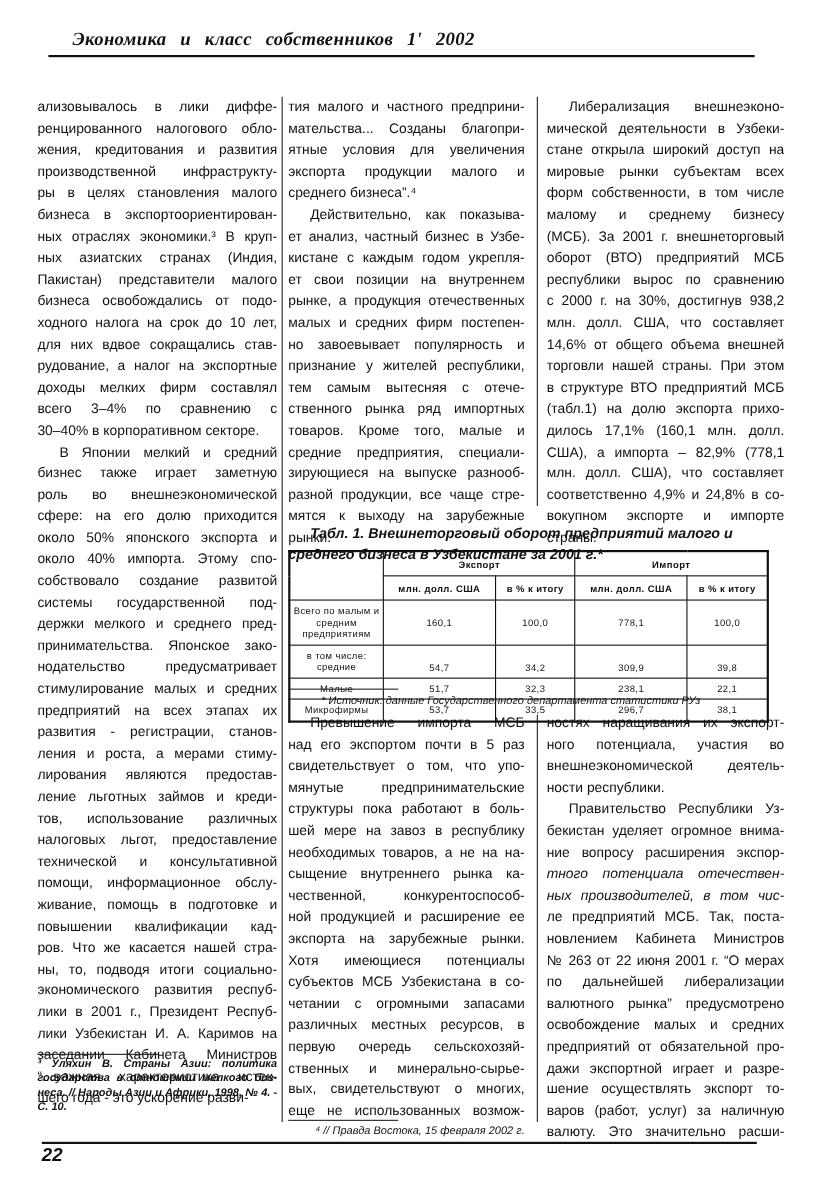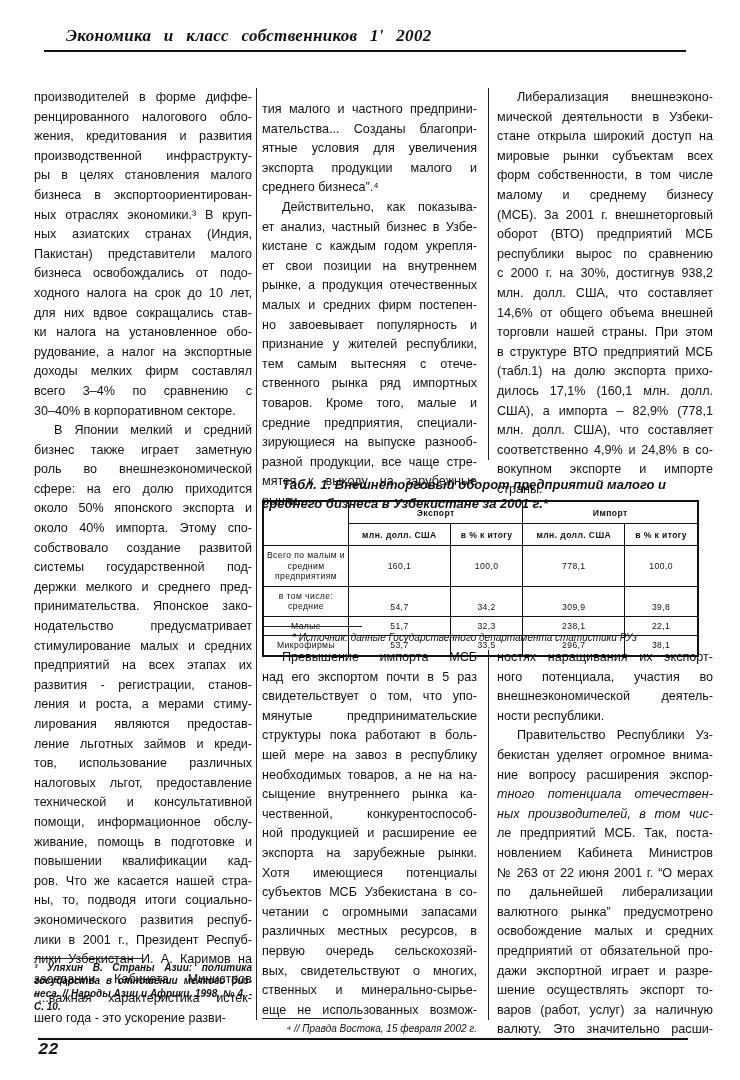--- a/index.html
+++ b/index.html
@@ -5,59 +5,58 @@
   html, body { margin: 0; padding: 0; background: #ffffff; }
   body { width: 740px; height: 1080px; position: relative; overflow: hidden; color: #111; font-family: "Liberation Sans", sans-serif; }
   .header { position: absolute; left: 44px; top: 26px; width: 642px; }
   .header-title { font-family: "Liberation Serif", serif; font-style: italic; font-weight: bold; font-size: 17px; letter-spacing: 0.3px; word-spacing: 8px; margin-left: 22px; }
   .header-rule { position: absolute; left: 0; top: 24px; width: 642px; height: 2px; background: #111; }
   .col { position: absolute; font-size: 12.6px; line-height: 19.6px; text-align: justify; }
   .col .line { display: block; text-align: justify; text-align-last: justify; white-space: nowrap; overflow: hidden; }
   .col .line.last { text-align-last: left; }
   .col .line.indent { padding-left: 20px; }
   .c1 { left: 34px; top: 88px; width: 218px; }
-  .c2 { left: 262px; top: 100px; width: 215px; }
+  .c2 { left: 262px; top: 88px; width: 215px; }
   .c3 { left: 497px; top: 88px; width: 216px; }
   .vrule { position: absolute; width: 1px; background: #222; }
   .footnote { position: absolute; font-size: 10px; line-height: 13px; font-style: italic; font-weight: bold; text-align: justify; }
   .fn-rule { position: absolute; height: 1px; background: #222; }
   .table-title { position: absolute; left: 262px; top: 475px; width: 455px; font-style: italic; font-weight: bold; font-size: 13px; line-height: 19px; }
   .table-title .line { display: block; white-space: nowrap; }
   table.data { position: absolute; left: 262px; top: 500px; width: 437px; border-collapse: collapse; font-size: 8.6px; letter-spacing: 0.4px; }
   table.data td, table.data th { border: 1px solid #111; padding: 4px 2px; text-align: center; font-weight: normal; }
   table.data th { font-weight: bold; height: 13px; }
   table.data td.rowlabel { text-align: center; line-height: 10.5px; }
   table.data { border: 2px solid #111; }
   .source { position: absolute; left: 292px; top: 632px; font-size: 10px; font-style: italic; white-space: nowrap; }
   .italic { font-style: italic; }
   .bottom-rule { position: absolute; left: 38px; top: 1038px; width: 650px; height: 2px; background: #111; }
-  .page-num { position: absolute; left: 38px; top: 1040px; font-family: Liberation Mono, monospace; font-style: italic; font-weight: bold; font-size: 17px; }
+  .page-num { position: absolute; left: 38px; top: 1040px; font-family: Liberation Sans, sans-serif; font-style: italic; font-weight: bold; font-size: 17px; }
 </style>
 </head>
 <body>
 
 <div class="header">
   <span class="header-title">Экономика и класс собственников 1' 2002</span>
   <div class="header-rule"></div>
 </div>
 
 <div class="col c1" id="col1">
-    <span class="line">производителей в форме диффе-</span>
+    <span class="line">ализовывалось в лики диффе-</span>
     <span class="line">ренцированного налогового обло-</span>
     <span class="line">жения, кредитования и развития</span>
     <span class="line">производственной инфраструкту-</span>
     <span class="line">ры в целях становления малого</span>
     <span class="line">бизнеса в экспортоориентирован-</span>
     <span class="line">ных отраслях экономики.³ В круп-</span>
     <span class="line">ных азиатских странах (Индия,</span>
     <span class="line">Пакистан) представители малого</span>
     <span class="line">бизнеса освобождались от подо-</span>
     <span class="line">ходного налога на срок до 10 лет,</span>
     <span class="line">для них вдвое сокращались став-</span>
-    <span class="line">ки налога на установленное обо-</span>
     <span class="line">рудование, а налог на экспортные</span>
     <span class="line">доходы мелких фирм составлял</span>
     <span class="line">всего 3–4% по сравнению с</span>
     <span class="line last">30–40% в корпоративном секторе.</span>
     <span class="line indent">В Японии мелкий и средний</span>
     <span class="line">бизнес также играет заметную</span>
     <span class="line">роль во внешнеэкономической</span>
     <span class="line">сфере: на его долю приходится</span>
     <span class="line">около 50% японского экспорта и</span>
     <span class="line">около 40% импорта. Этому спо-</span>
@@ -205,22 +204,22 @@
     <span class="line">необходимых товаров, а не на на-</span>
     <span class="line">сыщение внутреннего рынка ка-</span>
     <span class="line">чественной, конкурентоспособ-</span>
     <span class="line">ной продукцией и расширение ее</span>
     <span class="line">экспорта на зарубежные рынки.</span>
     <span class="line">Хотя имеющиеся потенциалы</span>
     <span class="line">субъектов МСБ Узбекистана в со-</span>
     <span class="line">четании с огромными запасами</span>
     <span class="line">различных местных ресурсов, в</span>
     <span class="line">первую очередь сельскохозяй-</span>
+    <span class="line">ственных и минерально-сырье-</span>
     <span class="line">вых, свидетельствуют о многих,</span>
-    <span class="line">ственных и минерально-сырье-</span>
     <span class="line">еще не использованных возмож-</span>
   </div>
 <div class="fn-rule" style="left:262px; top:1018px; width:100px;"></div>
 <div class="footnote" style="left:262px; top:1022px; width:215px; text-align:right; font-weight:normal;">⁴ // Правда Востока, 15 февраля 2002 г.</div>
 
 <div class="col c3" id="col3l" style="top:648px;">
     <span class="line">ностях наращивания их экспорт-</span>
     <span class="line">ного потенциала, участия во</span>
     <span class="line">внешнеэкономической деятель-</span>
     <span class="line last">ности республики.</span>

